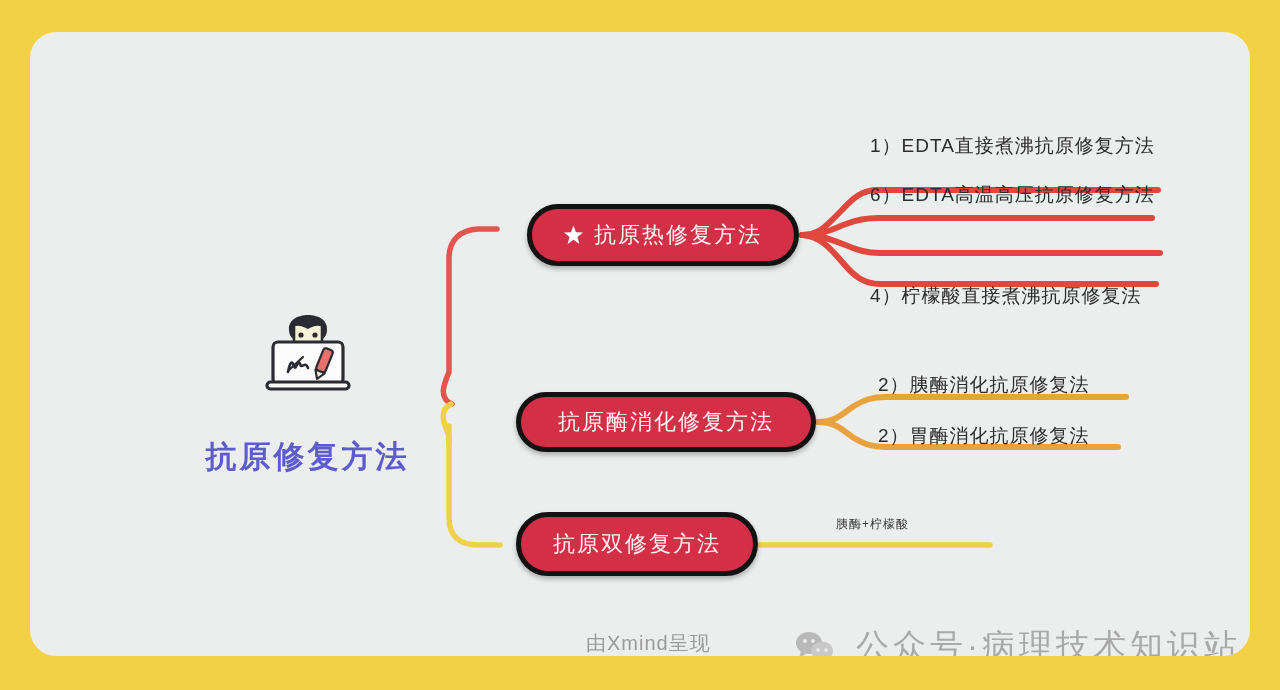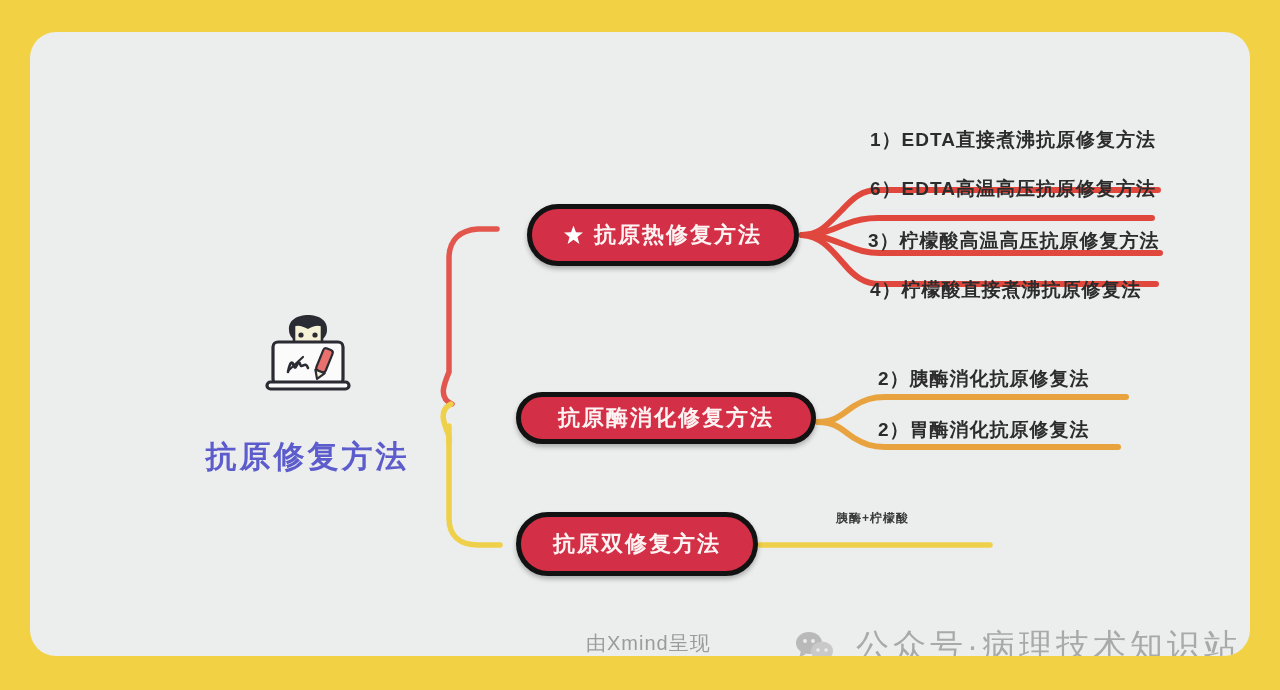--- a/index.html
+++ b/index.html
@@ -45,50 +45,51 @@
   }
 
   
   .node{
     position:absolute;
     background:#d32f46;
     border:5px solid #121212;
     border-radius:40px;
     color:#fdf3f3;
     font-size:22px;
-    font-weight:700;
+    font-weight:400;
     letter-spacing:2px;
     display:flex;
     align-items:center;
     justify-content:center;
     white-space:nowrap;
     box-shadow:0 3px 5px rgba(0,0,0,.28);
     box-sizing:border-box;
     text-align:right;
   }
   .node .star{
     display:inline-block;
     width:19px;height:19px;
     margin-right:11px;
     background:#fff;
     clip-path:polygon(50% 0%,63% 36%,100% 37%,71% 60%,81% 97%,50% 75%,19% 97%,29% 60%,0% 37%,37% 36%);
     flex:0 0 auto;
   }
   #node-heat {left:497px;top:172px;width:272px;height:62px;}
-  #node-enzyme{left:486px;top:360px;width:300px;height:52px;}
+  #node-enzyme{left:486px;top:360px;width:300px;height:60px;}
   #node-dual  {left:486px;top:480px;width:242px;height:64px;}
 
   
   .leaf{
     position:absolute;
     font-size:19px;
-    font-weight:700;
+    font-weight:400;
     color:#2c2c2c;
     letter-spacing:1px;
     white-space:nowrap;
+    margin-top:6px;
   }
   .leaf.small{font-size:12px;color:#3a3a3a;}
 
   
   .xmind{
     position:absolute;
     left:556px;top:598px;
     font-size:20px;
     color:#9b9b9b;
     letter-spacing:1px;
@@ -172,21 +173,20 @@
   <div class="node" id="node-enzyme">
     <span>抗原酶消化修复方法</span>
   </div>
 
   <div class="node" id="node-dual">
     <span>抗原双修复方法</span>
   </div>
 
   <div class="leaf" style="left:840px;top:95px;">1）EDTA直接煮沸抗原修复方法</div>
   <div class="leaf" style="left:840px;top:144px;">6）EDTA高温高压抗原修复方法</div>
-  <div class="leaf" style="left:838px;top:196px;">3）柠檬酸高温高压抗原修复方法</div>
   <div class="leaf" style="left:840px;top:245px;">4）柠檬酸直接煮沸抗原修复法</div>
 
   <div class="leaf" style="left:848px;top:334px;">2）胰酶消化抗原修复法</div>
   <div class="leaf" style="left:848px;top:385px;">2）胃酶消化抗原修复法</div>
 
   <div class="leaf small" style="left:806px;top:478px;">胰酶+柠檬酸</div>
 
   <div class="xmind">由Xmind呈现</div>
 
   <div class="watermark">

